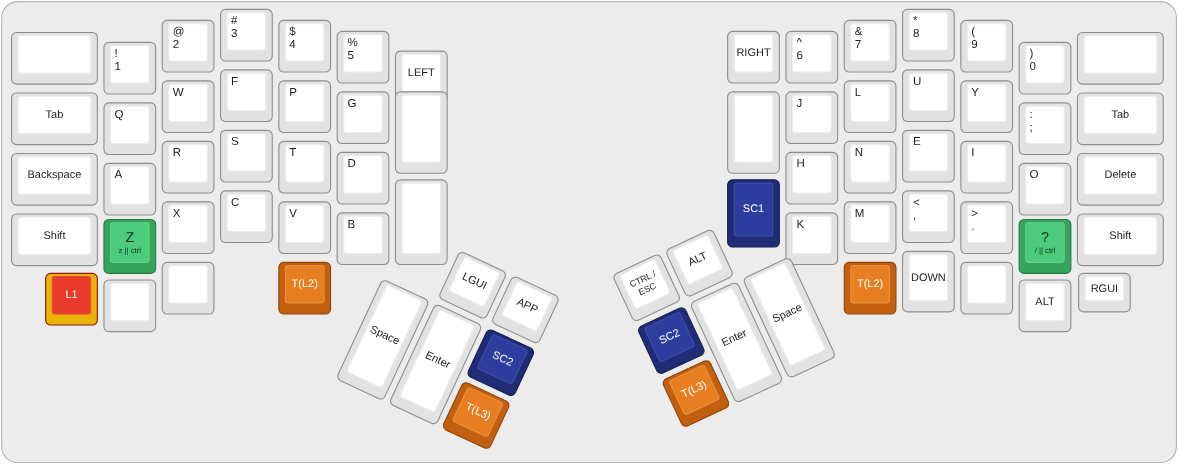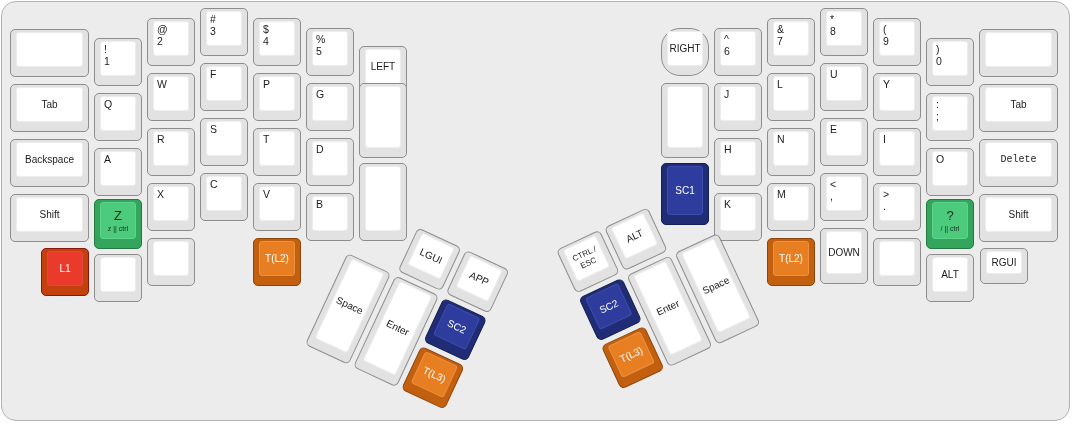--- a/index.html
+++ b/index.html
@@ -24,21 +24,21 @@
     display:flex;flex-direction:column;overflow:hidden;
   }
   .face.tl{align-items:flex-start;justify-content:flex-start;padding:1px 1px 0 3px;}
   .face.ctr{align-items:center;justify-content:center;text-align:center;padding:1px;}
   .lab{font-size:10.5px;line-height:1.18;color:#1c1c1c;}
   .ctr .lab{font-size:10px;white-space:normal;}
   .lab.big{font-size:13px;}
   .lab.sub{font-size:7px;line-height:1.3;}
   .lab.small{font-size:8px;}
   
-  .key.red{background:#c2410c;border-color:#8c160d;}
+  .key.red{background:#eab308;border-color:#8c160d;}
   .key.red .face{background:#ea3a2b;border-color:#e04b3d;}
   .key.red .lab{color:#ffffff;}
   .key.green{background:#35a55d;border-color:#237a42;}
   .key.green .face{background:#4ccb7c;border-color:#5ed48a;}
   .key.green .lab{color:#10301c;}
   .key.orange{background:#c2600f;border-color:#8f4509;}
   .key.orange .face{background:#e87e22;border-color:#ec9142;}
   .key.orange .lab{color:#ffffff;}
   .key.blue{background:#202c75;border-color:#15204f;}
   .key.blue .face{background:#2e3d9d;border-color:#3e4dac;}
@@ -194,21 +194,21 @@
       <div class="face ctr">
         <span class="lab">LEFT</span>
       </div>
     </div>
     <div class="key" style="left: 359px; top: 83px; width: 48px; height: 75px;">
       <div class="face ctr"></div>
     </div>
     <div class="key" style="left: 359px; top: 163px; width: 48px; height: 78px;">
       <div class="face ctr"></div>
     </div>
-    <div class="key" style="left: 661px; top: 28px; width: 48px; height: 48px; border-radius: 19px;">
+    <div class="key" style="left: 661px; top: 28px; width: 48px; height: 48px;">
       <div class="face ctr">
         <span class="lab">RIGHT</span>
       </div>
     </div>
     <div class="key" style="left: 661px; top: 83px; width: 48px; height: 75px;">
       <div class="face ctr"></div>
     </div>
     <div class="key blue" style="left: 661px; top: 163px; width: 48px; height: 62px;">
       <div class="face ctr">
         <span class="lab">SC1</span>
@@ -342,21 +342,21 @@
       </div>
     </div>
     <div class="key" style="left: 979px; top: 29px; width: 79px; height: 48px;">
       <div class="face ctr"></div>
     </div>
     <div class="key" style="left: 979px; top: 84px; width: 79px; height: 48px;">
       <div class="face ctr">
         <span class="lab">Tab</span>
       </div>
     </div>
-    <div class="key" style="left: 979px; top: 139px; width: 79px; height: 48px; font-family: Liberation Mono, monospace;">
+    <div class="key" style="left: 979px; top: 139px; width: 79px; height: 48px;">
       <div class="face ctr">
         <span class="lab">Delete</span>
       </div>
     </div>
     <div class="key" style="left: 979px; top: 194px; width: 79px; height: 48px;">
       <div class="face ctr">
         <span class="lab">Shift</span>
       </div>
     </div>
     <div class="key" style="left: 980px; top: 248px; width: 48px; height: 36px;">

